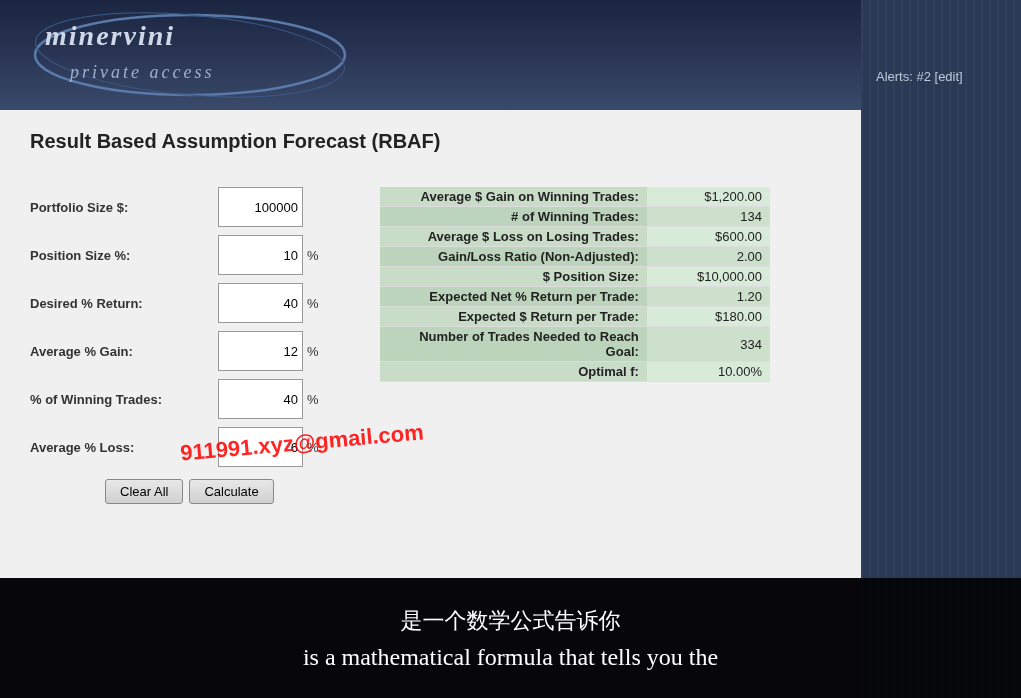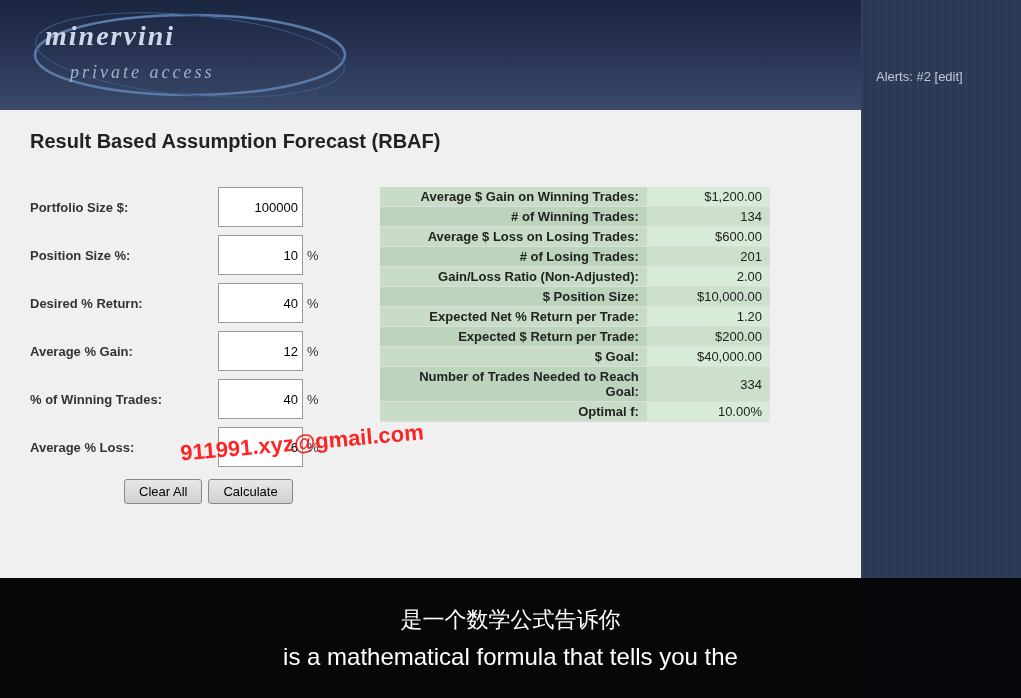--- a/index.html
+++ b/index.html
@@ -156,21 +156,21 @@
 
     .form-unit {
       margin-left: 4px;
       font-size: 13px;
       color: #333;
     }
 
     .button-row {
       display: flex;
       margin-top: 12px;
-      margin-left: 94px;
+      margin-left: 75px;
       gap: 6px;
     }
 
     .btn {
       padding: 4px 14px;
       font-size: 13px;
       border: 1px solid #888;
       background: linear-gradient(180deg, #e8e8e8 0%, #d0d0d0 100%);
       cursor: pointer;
       border-radius: 3px;
@@ -233,20 +233,21 @@
       position: absolute;
       bottom: 0;
       left: 0;
       right: 0;
       height: 120px;
       background: rgba(0,0,0,0.88);
       display: flex;
       flex-direction: column;
       justify-content: center;
       align-items: center;
+      font-family: Liberation Serif, serif;
     }
 
     .subtitle-chinese {
       color: white;
       font-size: 22px;
       margin-bottom: 8px;
     }
 
     .subtitle-english {
       color: white;
@@ -332,42 +333,34 @@
         </tr>
         <tr>
           <td># of Winning Trades:</td>
           <td>134</td>
         </tr>
         <tr>
           <td>Average $ Loss on Losing Trades:</td>
           <td>$600.00</td>
         </tr>
         <tr>
-          <td># of Losing Trades:</td>
-          <td>201</td>
-        </tr>
-        <tr>
           <td>Gain/Loss Ratio (Non-Adjusted):</td>
           <td>2.00</td>
         </tr>
         <tr>
           <td>$ Position Size:</td>
           <td>$10,000.00</td>
         </tr>
         <tr>
           <td>Expected Net % Return per Trade:</td>
           <td>1.20</td>
         </tr>
         <tr>
           <td>Expected $ Return per Trade:</td>
-          <td>$200.00</td>
-        </tr>
-        <tr>
-          <td>$ Goal:</td>
-          <td>$40,000.00</td>
+          <td>$180.00</td>
         </tr>
         <tr>
           <td>Number of Trades Needed to Reach Goal:</td>
           <td>334</td>
         </tr>
         <tr>
           <td>Optimal f:</td>
           <td>10.00%</td>
         </tr>
       </tbody>

